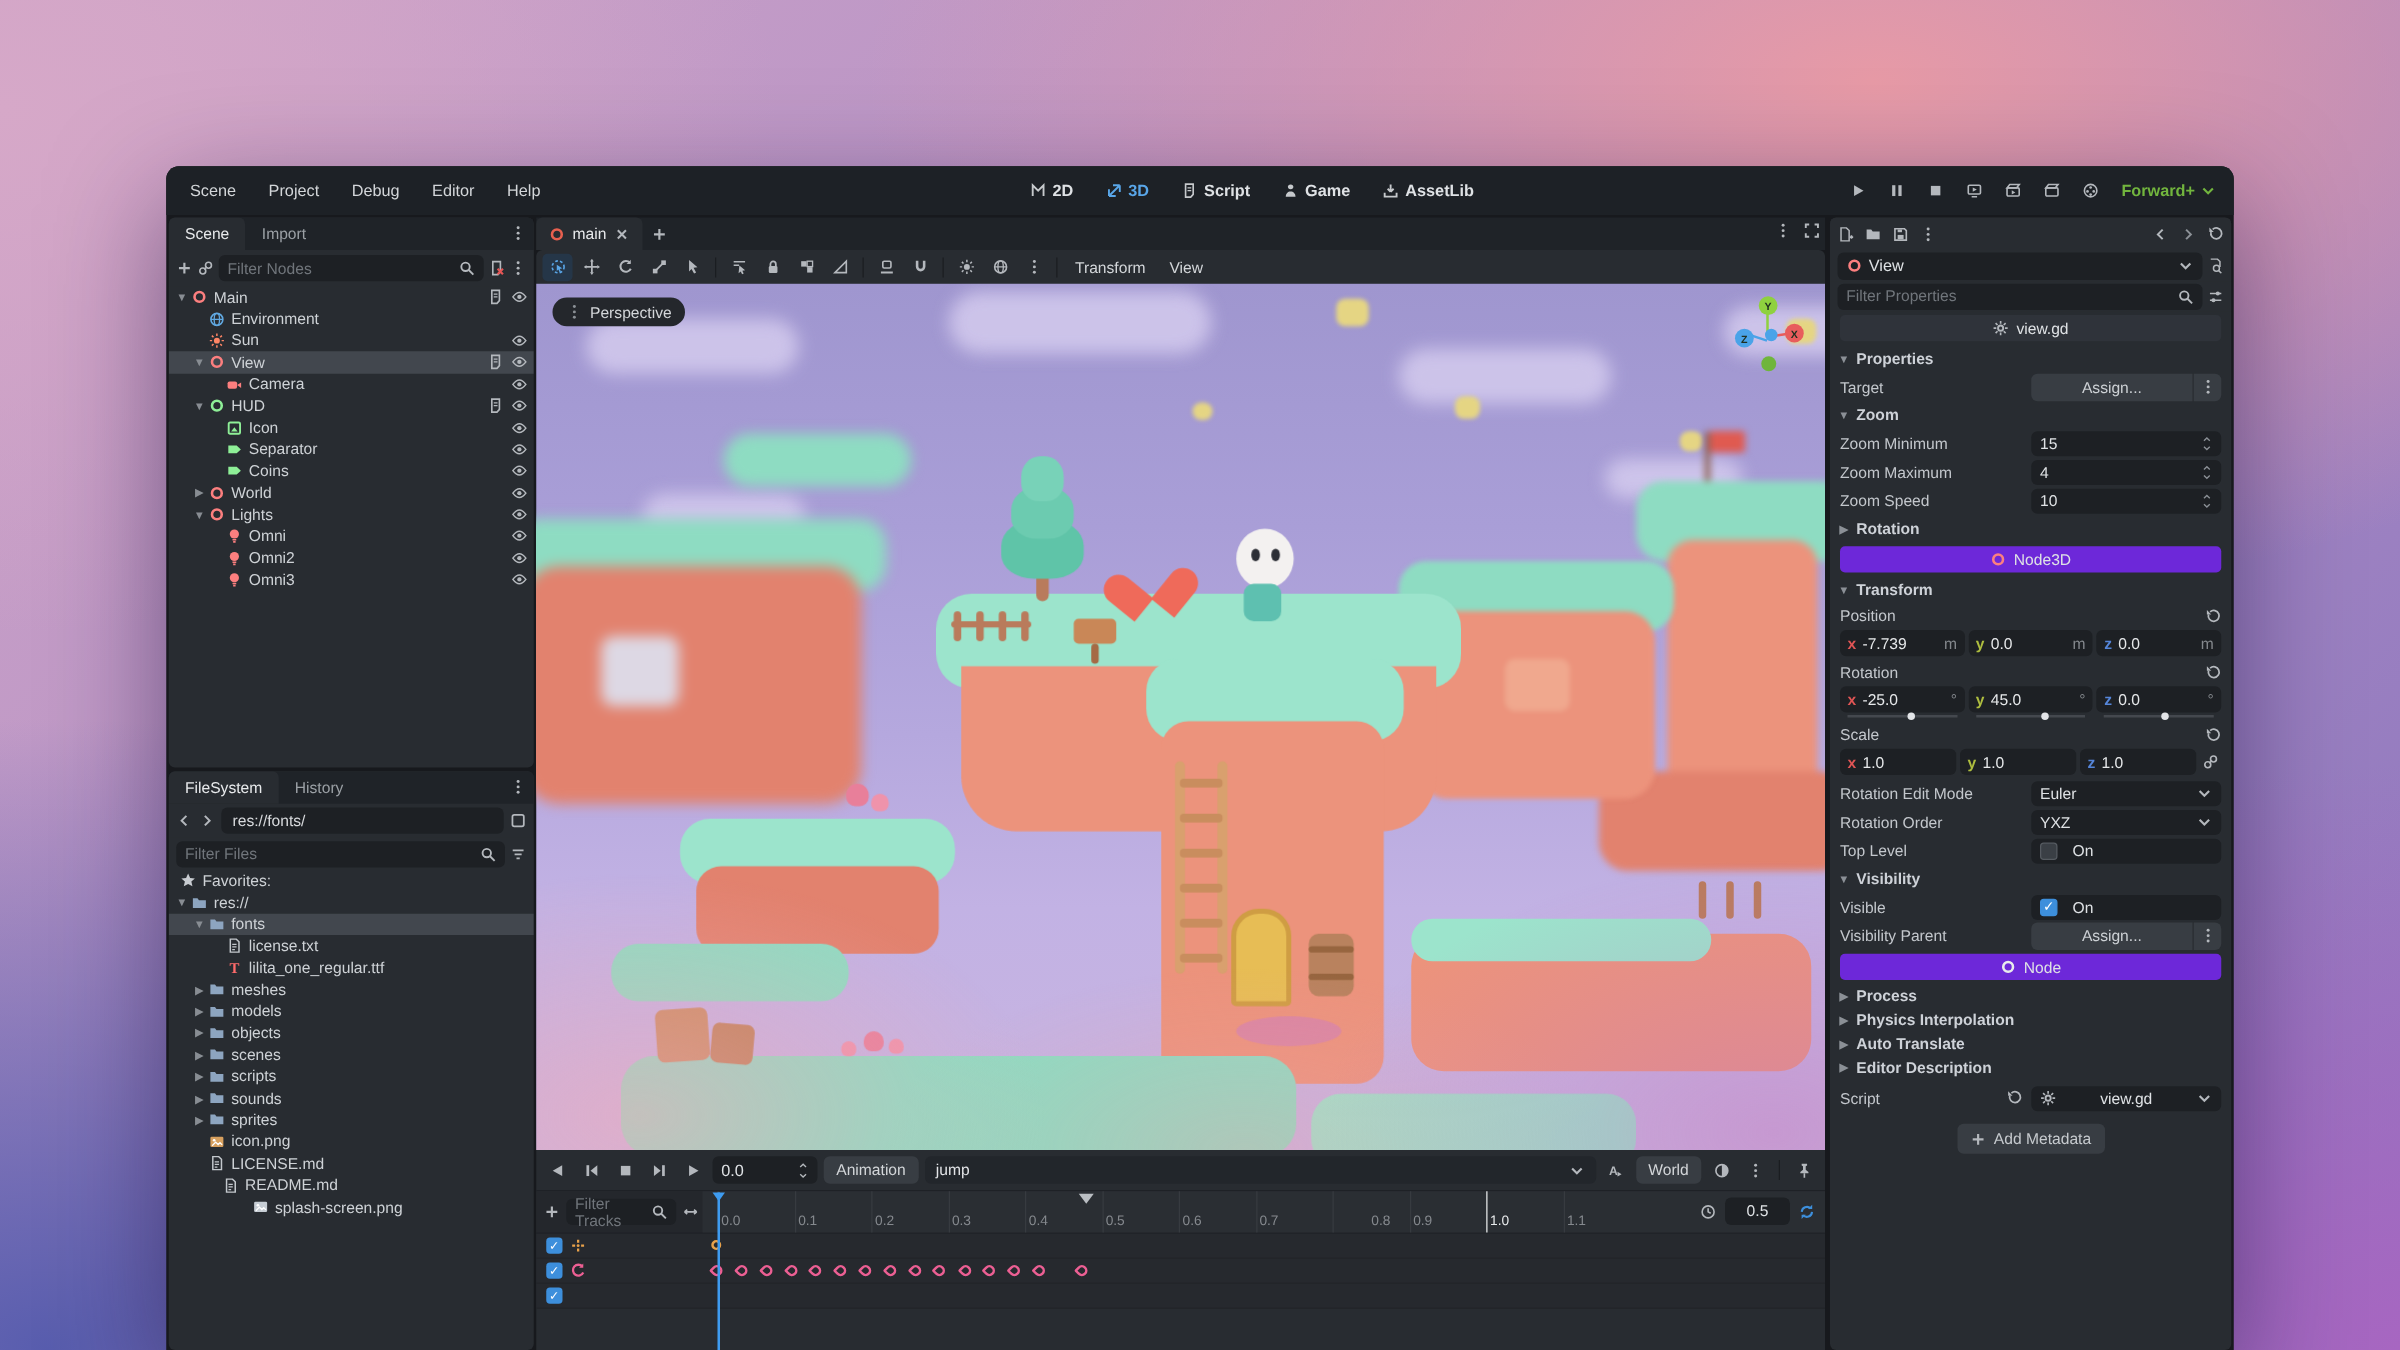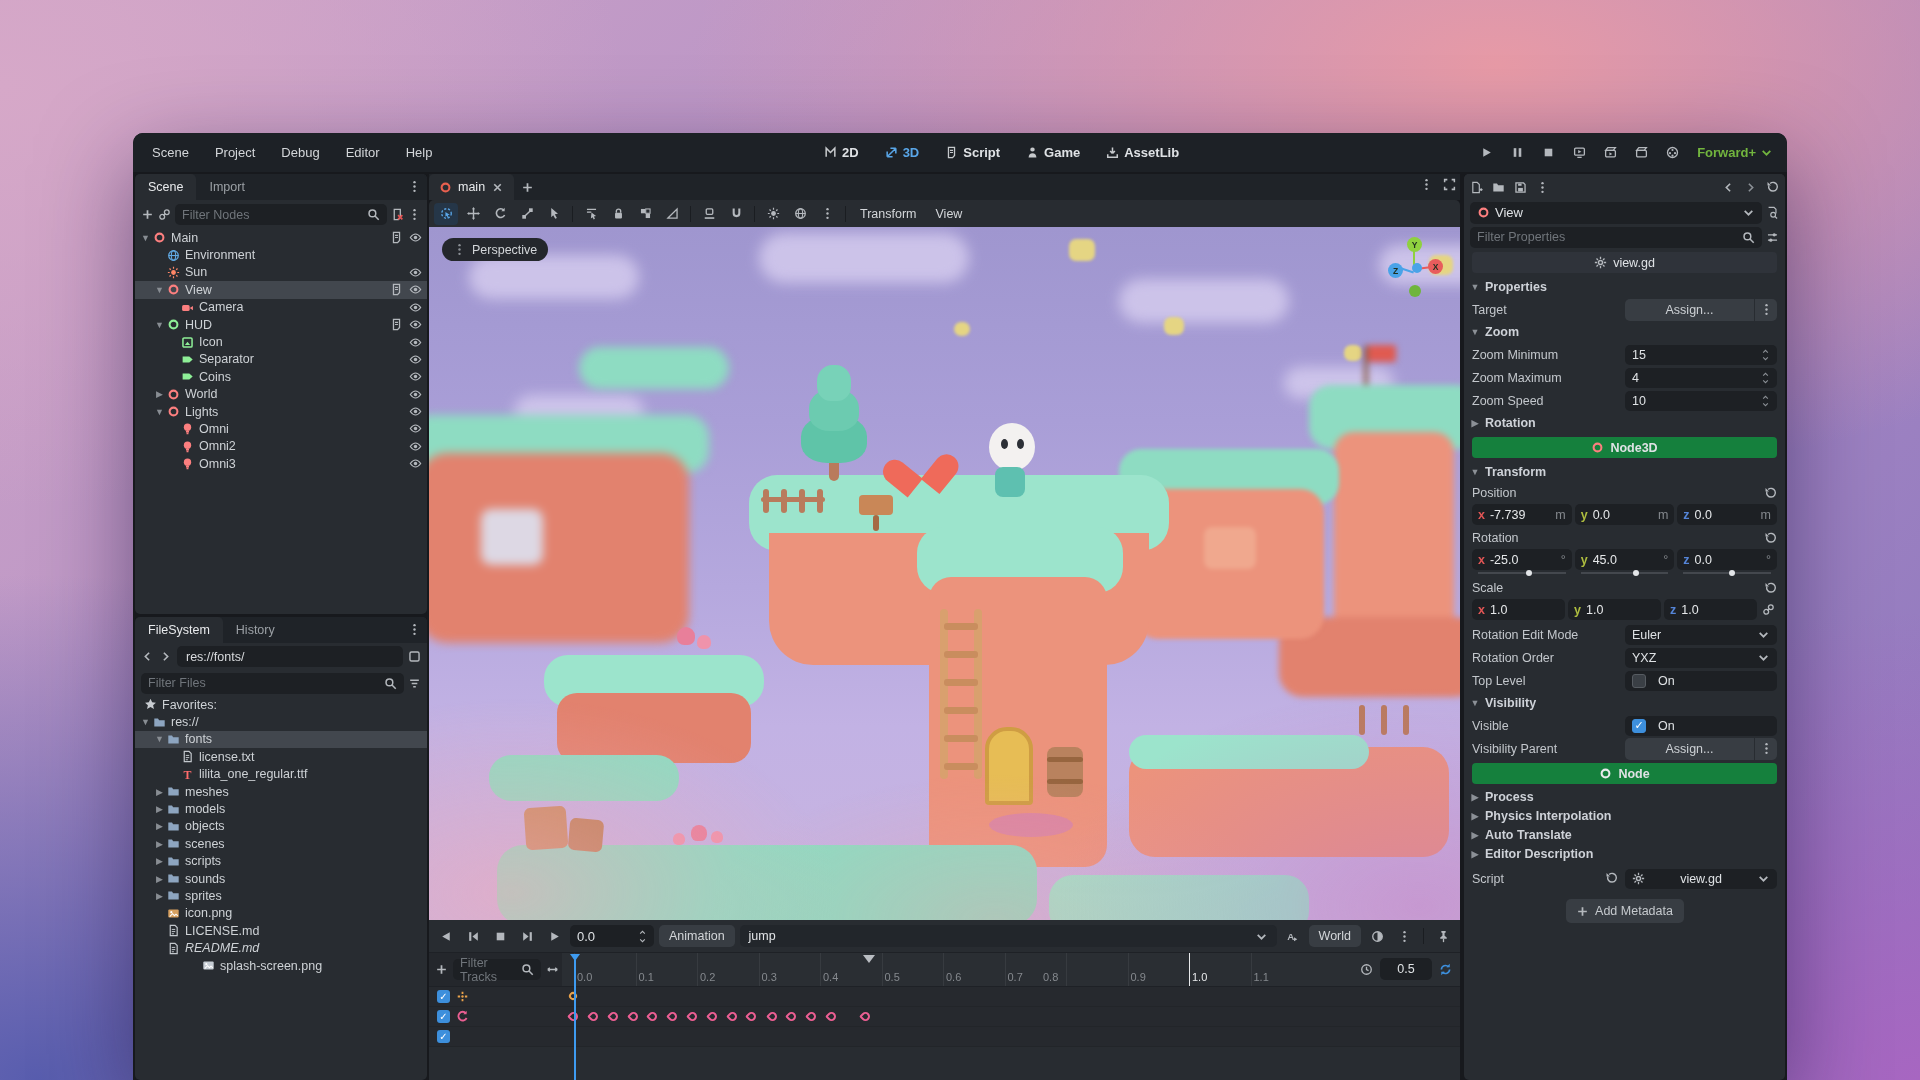--- a/index.html
+++ b/index.html
@@ -113,21 +113,21 @@
 .insp .panel{top:0;bottom:0}
 .irow{display:flex;align-items:center;padding:0 8px;height:23px;font-size:12.5px;color:#c3c7cc}
 .irow .lab{flex:1;white-space:nowrap}
 .ctl{width:152px;flex:none;display:flex;align-items:center}
 .field{height:20px;background:#1d2024;border-radius:5px;display:flex;align-items:center;padding:0 7px;color:#dfe2e5;flex:1;gap:5px}
 .field .val{flex:1}
 .assign{height:22px;background:#383d43;border-radius:5px 0 0 5px;flex:1;display:flex;align-items:center;justify-content:center;color:#cdd1d5}
 .assign-dots{width:22px;height:22px;background:#383d43;border-radius:0 5px 5px 0;margin-left:1px;display:flex;align-items:center;justify-content:center}
 .sect{display:flex;align-items:center;gap:5px;height:22px;padding:0 6px;font-weight:bold;color:#ced2d8;font-size:12.5px}
 .sect .arr{color:#8b9096;font-size:9px;width:10px;text-align:center}
-.hdrbar{margin:3px 8px;height:21px;background:#15803d;border-radius:4px;display:flex;align-items:center;justify-content:center;gap:6px;font-weight:bold;color:#dfe2e5;font-size:12.5px}
+.hdrbar{margin:3px 8px;height:21px;background:#6d28d9;border-radius:4px;display:flex;align-items:center;justify-content:center;gap:6px;font-weight:normal;color:#dfe2e5;font-size:12.5px}
 .vec3{display:flex;gap:3px;margin:1px 8px 3px;height:21px}
 .cell{flex:1;background:#1d2024;border-radius:5px;display:flex;align-items:center;padding:0 6px;gap:5px;font-size:12.5px;position:relative}
 .ax{font-weight:bold}.ax.x{color:#e05555}.ax.y{color:#aebd3f}.ax.z{color:#5585d8}
 .cell .v{color:#e6e8ea}.cell .u{color:#84888d;margin-left:auto}
 .slider{position:absolute;left:6px;right:6px;bottom:-4px;height:2px;background:#44484e}
 .sdot{position:absolute;top:-2.5px;width:6px;height:6px;border-radius:50%;background:#e3e5e8}
 .ckbox{width:14px;height:14px;border-radius:3px;background:#3a3f45;border:1px solid #565b61;margin-right:7px}
 .ckbox.on{background:#3d8fdc;border-color:#3d8fdc;display:flex;align-items:center;justify-content:center;color:#fff;font-size:11px}
 .addmeta{margin:9px auto;height:24px;width:118px;background:#383d43;border-radius:5px;display:flex;align-items:center;justify-content:center;gap:6px;color:#c6cace;font-size:12.5px}
 .pathbar{height:27px;display:flex;align-items:center;gap:5px;padding:0 6px}
@@ -715,21 +715,21 @@
           <div class="trow" style="padding-left: 18px;">
             <span class="arrow"></span>
             <span class="i" style="color: rgb(195, 200, 205);">
               <svg viewBox="0 0 12 12" width="13" height="13" fill="currentColor" stroke="none">
                 <path d="M3 1.2h4.4l2 2v7.6H3z" fill="none" stroke="currentColor" stroke-width="1.1"></path>
                 <path d="M4.4 5h3.2M4.4 7h3.2M4.4 9h2" stroke="currentColor" stroke-width=".9"></path>
               </svg>
             </span>
             <span class="lbl">LICENSE.md</span>
           </div>
-          <div class="trow" style="padding-left: 18px; font-style: italic;">
+          <div class="trow" style="padding-left: 29px;">
             <span class="arrow"></span>
             <span class="i" style="color: rgb(195, 200, 205);">
               <svg viewBox="0 0 12 12" width="13" height="13" fill="currentColor" stroke="none">
                 <path d="M3 1.2h4.4l2 2v7.6H3z" fill="none" stroke="currentColor" stroke-width="1.1"></path>
                 <path d="M4.4 5h3.2M4.4 7h3.2M4.4 9h2" stroke="currentColor" stroke-width=".9"></path>
               </svg>
             </span>
             <span class="lbl">README.md</span>
           </div>
           <div class="trow" style="padding-left: 18px; margin-left: 35px;">
@@ -1147,21 +1147,21 @@
           <div class="tick" style="left: 199.5px;">0.3</div>
           <div class="tickline" style="left: 258px;"></div>
           <div class="tick" style="left: 261px;">0.4</div>
           <div class="tickline" style="left: 319.5px;"></div>
           <div class="tick" style="left: 322.5px;">0.5</div>
           <div class="tickline" style="left: 381px;"></div>
           <div class="tick" style="left: 384px;">0.6</div>
           <div class="tickline" style="left: 442.5px;"></div>
           <div class="tick" style="left: 445.5px;">0.7</div>
           <div class="tickline" style="left: 504px;"></div>
-          <div class="tick" style="left: 481px;">0.8</div>
+          <div class="tick" style="left: 535px;">0.8</div>
           <div class="tickline" style="left: 565.5px;"></div>
           <div class="tick" style="left: 568.5px;">0.9</div>
           <div class="tickline" style="left: 627px; background: rgb(232, 234, 236);"></div>
           <div class="tick" style="left: 630px; color: rgb(232, 234, 236);">1.0</div>
           <div class="tickline" style="left: 688.5px;"></div>
           <div class="tick" style="left: 691.5px;">1.1</div>
           <div class="endmark" style="left: 301.2px;"></div>
         </div>
       <div class="len-ctrl">
         <span class="i">

